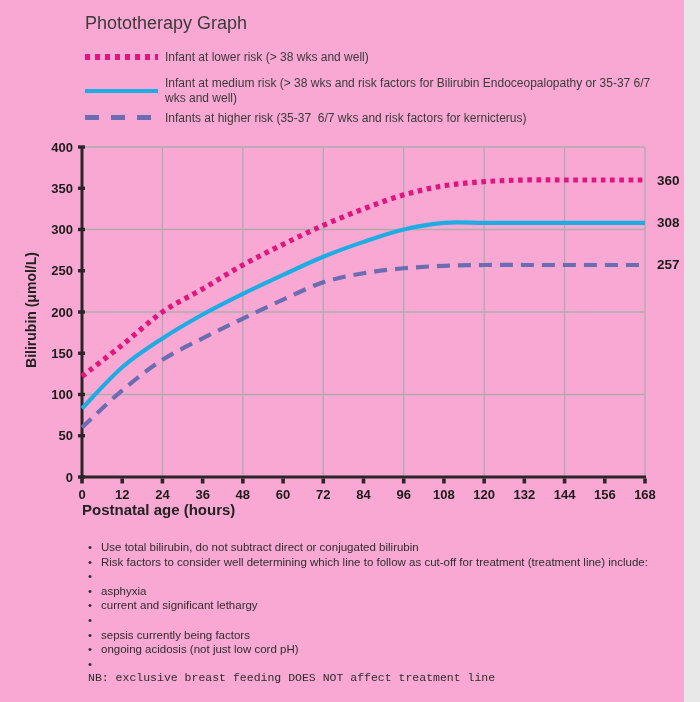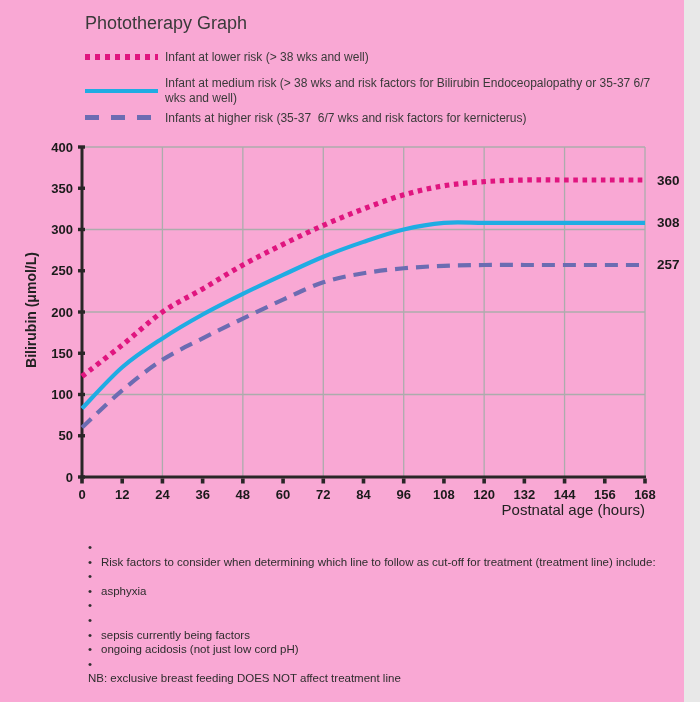--- a/index.html
+++ b/index.html
@@ -2,28 +2,28 @@
 <html><head>
 <meta charset="utf-8">
 <style>
   html,body{margin:0;padding:0;background:#e8e8e8;}
   .page{position:relative;width:684px;height:702px;background:#f9a8d4;overflow:hidden;
         font-family:"Liberation Sans",sans-serif;}
   .title{position:absolute;left:85px;top:13px;font-size:18px;color:#3a3a3a;}
   .swatch{position:absolute;left:85px;width:73px;}
   .ltext{position:absolute;left:165px;font-size:12px;color:#3a3a3a;line-height:15px;white-space:pre-wrap;}
   #chart-svg{position:absolute;left:0;top:140px;}
-  .xlabel{position:absolute;left:82px;top:501px;width:563px;text-align:right;
-          font-size:15px;font-weight:normal;color:#222;}
+  .xlabel{position:absolute;left:82px;top:501px;width:563px;text-align:left;
+          font-size:15px;font-weight:bold;color:#222;}
   .ylabel{position:absolute;left:-69px;top:302px;width:200px;text-align:center;
           transform:rotate(-90deg);font-size:14px;font-weight:bold;color:#222;}
   .footnotes{position:absolute;left:88px;top:540px;width:586px;font-size:11.5px;color:#2d2d2d;}
   .fn-line{display:flex;line-height:14.6px;}
   .fn-bullet{width:13px;flex:0 0 13px;}
-  .fn-nb{display:block;line-height:14.6px;}
+  .fn-nb{display:block;line-height:14.6px;font-family:Liberation Mono, monospace;}
 </style>
 </head>
 <body>
 
 <div class="page">
 
   <div class="title">Phototherapy Graph</div>
 
   <div>
     <span class="swatch" style="top: 54px; height: 6px; background: repeating-linear-gradient(90deg, rgb(224, 21, 127) 0px, rgb(224, 21, 127) 5px, transparent 5px, transparent 10px);"></span>
@@ -105,34 +105,36 @@
       <path d="M 82 287.5 C 88.70238095238095 281.3125, 108.80952380952381 261.65, 122.21428571428572 250.375 C 135.61904761904762 239.1, 149.02380952380955 228.5125, 162.42857142857144 219.85 C 175.83333333333334 211.1875, 189.23809523809524 205.275, 202.64285714285714 198.4 C 216.04761904761904 191.525, 229.45238095238096 185.0625, 242.85714285714286 178.6 C 256.26190476190476 172.1375, 269.66666666666663 165.675, 283.07142857142856 159.625 C 296.4761904761905 153.575, 309.88095238095235 146.70000000000002, 323.2857142857143 142.3 C 336.6904761904762 137.9, 350.0952380952381 135.5625, 363.5 133.225 C 376.9047619047619 130.8875, 390.3095238095238 129.5125, 403.7142857142857 128.275 C 417.11904761904765 127.03750000000001, 430.5238095238095 126.35000000000001, 443.92857142857144 125.80000000000001 C 457.33333333333337 125.25000000000001, 470.73809523809524 125.1125, 484.14285714285717 124.975 C 497.5476190476191 124.83749999999999, 510.95238095238096 124.975, 524.3571428571429 124.975 C 537.7619047619048 124.975, 551.1666666666666 124.975, 564.5714285714286 124.975 C 577.9761904761905 124.975, 591.3809523809524 124.975, 604.7857142857143 124.975 C 618.1904761904763 124.975, 638.297619047619 124.975, 645 124.975" fill="none" stroke="#6C6CB2" stroke-linejoin="round" stroke-width="4.2" stroke-dasharray="13 8"></path>
       <text x="657" y="129.475" font-size="13.5" font-weight="bold" fill="#1b1b1b" font-family="&quot;Liberation Sans&quot;,sans-serif">257</text>
     </svg>
 
   <div class="xlabel">Postnatal age (hours)</div>
   <div class="ylabel">Bilirubin (μmol/L)</div>
 
   <div class="footnotes" id="footnotes">
       <div class="fn-line">
         <span class="fn-bullet">•</span>
+        <span class="fn-text">Use total bilirubin, do not subtract direct or conjugated bilirubin</span>
       </div>
       <div class="fn-line">
         <span class="fn-bullet">•</span>
-        <span class="fn-text">Risk factors to consider when determining which line to follow as cut-off for treatment (treatment line) include:</span>
+        <span class="fn-text">Risk factors to consider well determining which line to follow as cut-off for treatment (treatment line) include:</span>
       </div>
       <div class="fn-line">
         <span class="fn-bullet">•</span>
       </div>
       <div class="fn-line">
         <span class="fn-bullet">•</span>
         <span class="fn-text">asphyxia</span>
       </div>
       <div class="fn-line">
         <span class="fn-bullet">•</span>
+        <span class="fn-text">current and significant lethargy</span>
       </div>
       <div class="fn-line">
         <span class="fn-bullet">•</span>
       </div>
       <div class="fn-line">
         <span class="fn-bullet">•</span>
         <span class="fn-text">sepsis currently being factors</span>
       </div>
       <div class="fn-line">
         <span class="fn-bullet">•</span>

